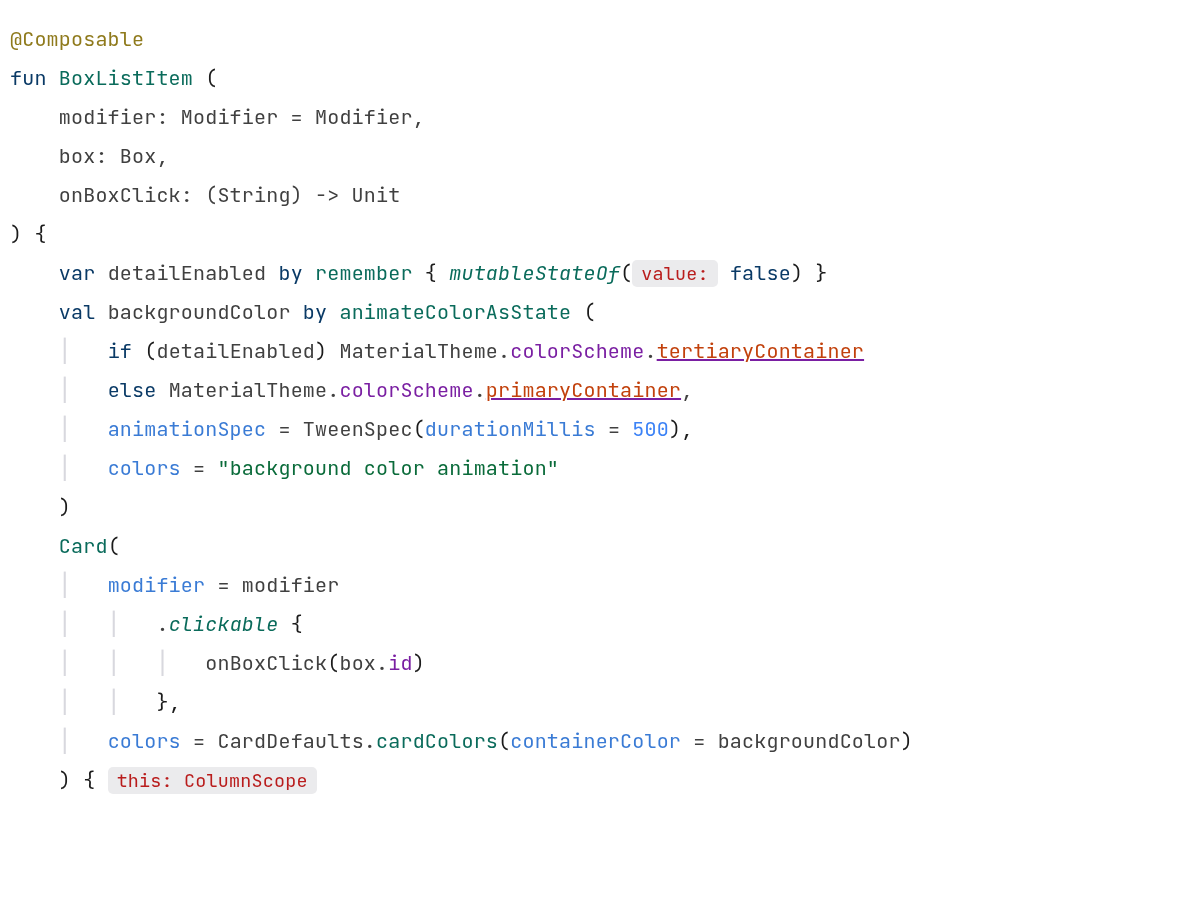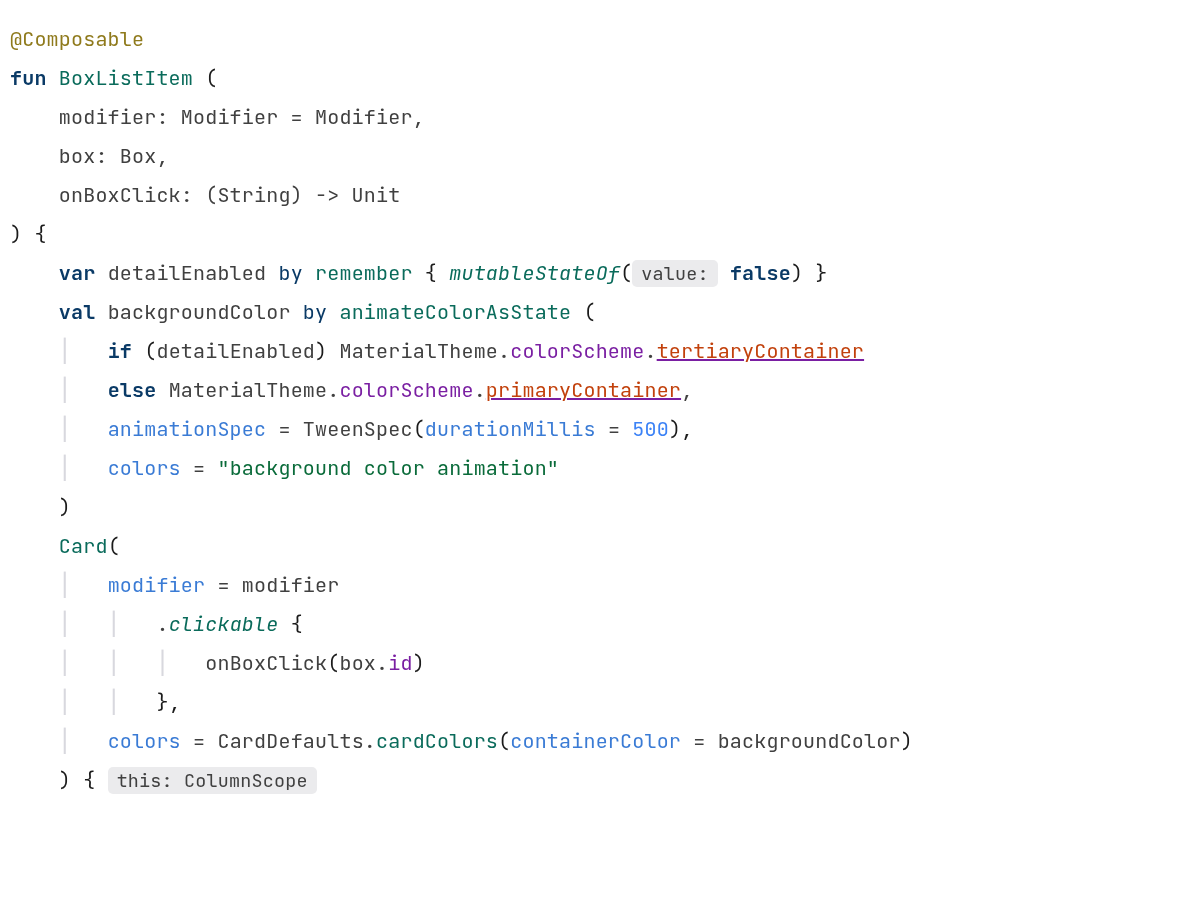--- a/index.html
+++ b/index.html
@@ -9,36 +9,36 @@
     font-family: "JetBrains Mono", "Fira Code", Menlo, Consolas, monospace;
     font-size: 20px;
     line-height: 1.95;
     color: #1b1b1b;
     white-space: pre;
     letter-spacing: 0.2px;
   }
   .tok { display: inline; }
   
   .c-annotation { color: #8f7a1c; }     
-  .c-keyword    { color: #0a3a66; font-weight: bold; }     
+  .c-keyword    { color: #0a3a66; }     
   .c-by         { color: #0a3a66; }
   .c-funcname   { color: #0a6b5b; }     
   .c-plain      { color: #404040; }
   .c-paren      { color: #1b1b1b; }
   .c-param      { color: #3a7bd5; text-align: center; }     
   .c-italic     { font-style: italic; }
   .c-prop       { color: #7a1fa2; }     
   .c-prop-ul    { color: #c2410c; text-decoration: underline; text-decoration-color: #7a1fa2; }
   .c-number     { color: #3b82f6; }
   .c-string     { color: #0a6b3a; }
   .c-under      { text-decoration-color: #555; }
   .c-mut        { color: #0a6b5b; font-style: italic; } 
   .hint {
     background: #ebebed;
-    color: #404040;
+    color: #b91c1c;
     border-radius: 5px;
     padding: 1px 9px;
     font-style: normal;
     font-size: 0.92em;
     margin-top: 26px;
   }
   .guide {
     color: #d8d8de;
   }
   

